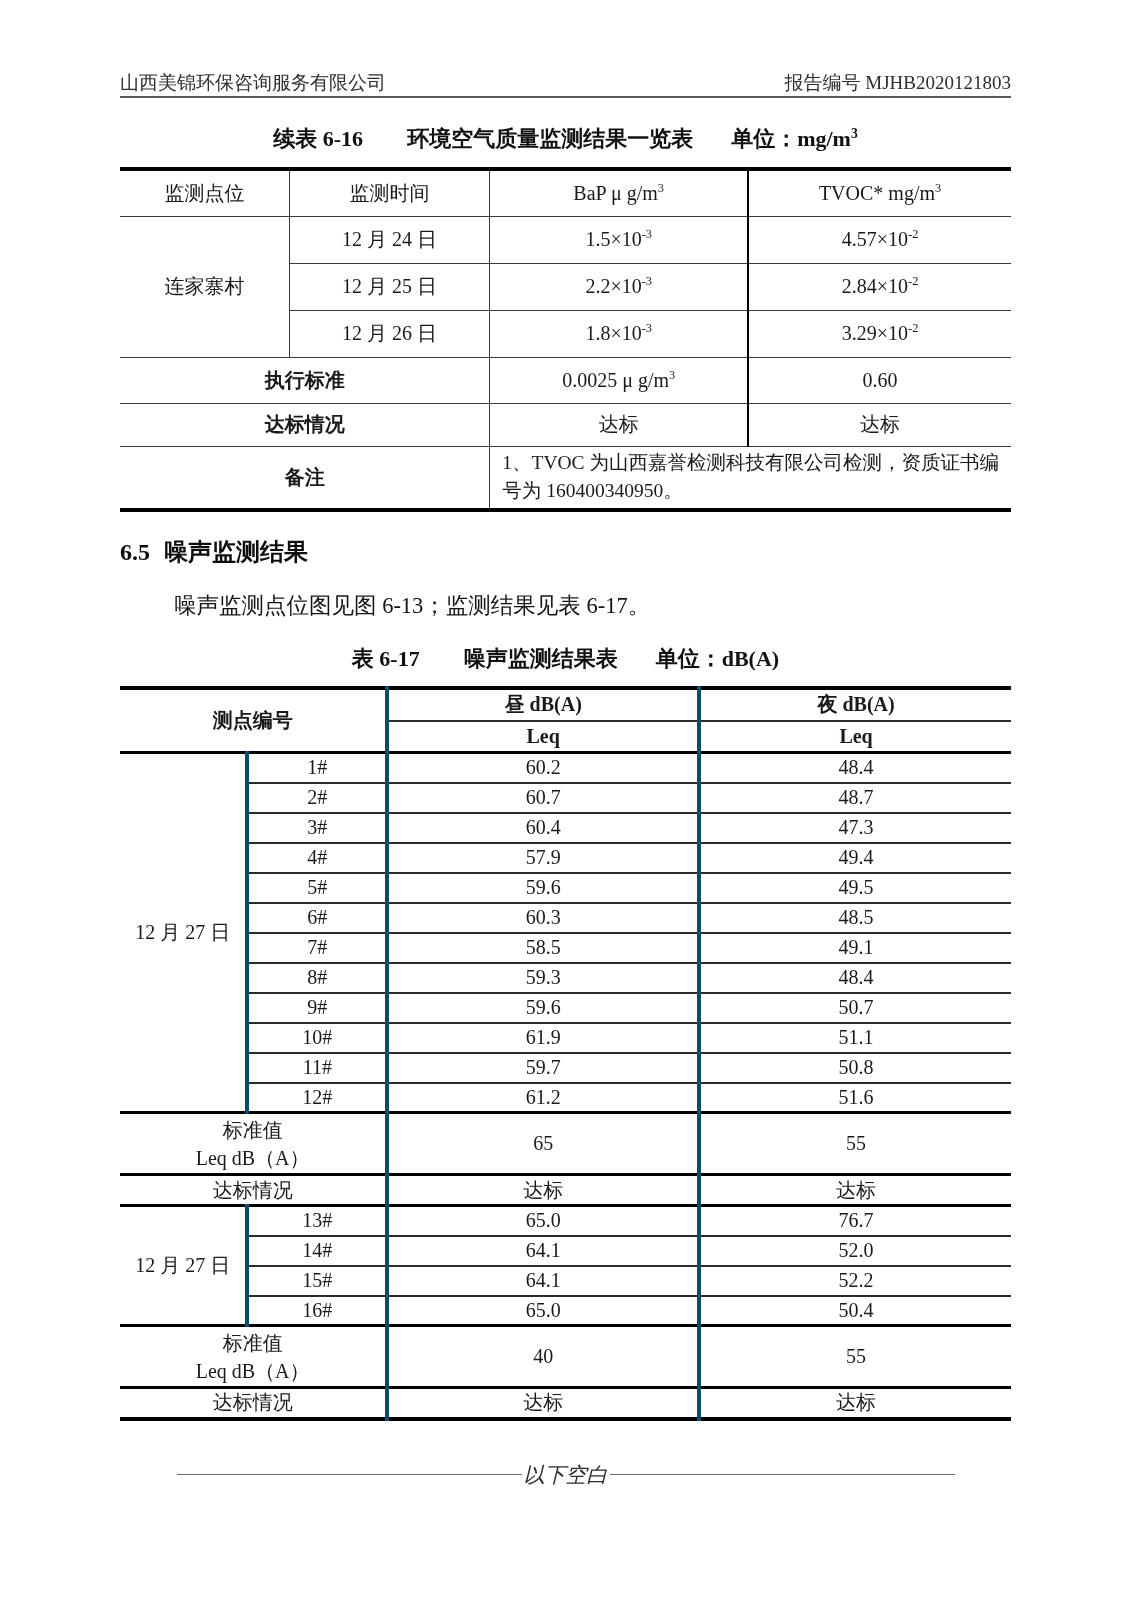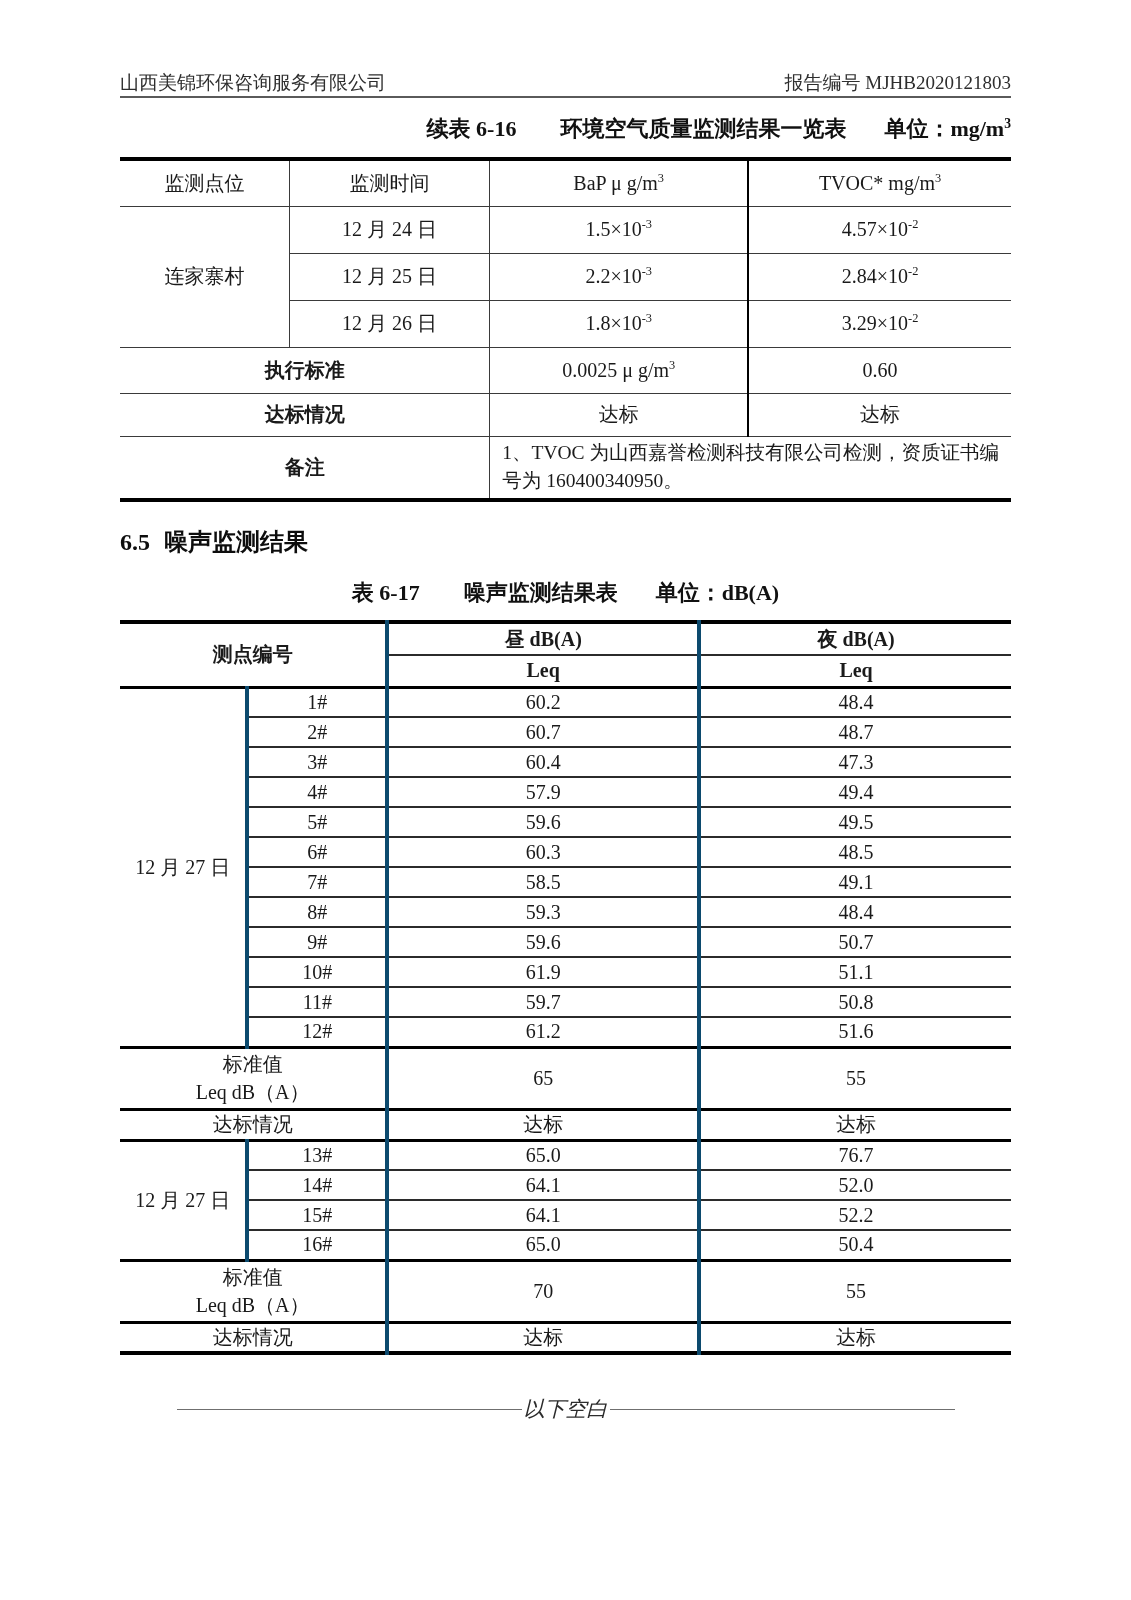--- a/index.html
+++ b/index.html
@@ -19,21 +19,21 @@
     border-bottom: 2px solid #5a5a5a;
   }
 
   
   .tbl-caption {
     display: flex; justify-content: center; align-items: baseline;
     font-weight: bold; font-size: 22px; color: #111;
   }
   .tbl-caption .gap-lg { margin-left: 44px; }
   .tbl-caption .gap-md { margin-left: 38px; }
-  .cap-air { margin-top: 16px; justify-content: flex-end; }
+  .cap-air { margin-top: 26px; }
   .cap-noise { margin-top: 20px; }
 
   sup { font-size: 0.62em; line-height: 0; }
 
   
   table { width: 100%; border-collapse: collapse; table-layout: fixed; }
   td, th { padding: 0 4px; text-align: center; vertical-align: middle; font-size: 20px; font-weight: normal; overflow: hidden; }
 
   
   #air-table { margin-top: 13px; border-top: 4px solid #000; border-bottom: 4px solid #000; }
@@ -136,20 +136,21 @@
         <td colspan="2" class="lbl bt">备注</td>
         <td colspan="2" class="vl bt remark">1、TVOC 为山西嘉誉检测科技有限公司检测，资质证书编号为 160400340950。</td>
       </tr>
     </tbody>
   </table>
 
   <div class="section-heading">
     <span class="num">6.5</span>
     <span>噪声监测结果</span>
   </div>
+  <p class="body-paragraph">噪声监测点位图见图 6-13；监测结果见表 6-17。</p>
 
   <div class="tbl-caption cap-noise">
     <span>表 6-17</span>
     <span class="gap-lg">噪声监测结果表</span>
     <span class="gap-md">单位：dB(A)</span>
   </div>
 
   <table id="noise-table">
     <colgroup>
         <col style="width:14.3%">
@@ -264,21 +265,21 @@
         <td class="vn bt1">16#</td>
         <td class="vn bt1">65.0</td>
         <td class="vn bt1">50.4</td>
       </tr>
 
       <tr class="r-std">
         <td colspan="2" class="bt2 two-line">
             <span>标准值</span>
             <span>Leq dB（A）</span>
           </td>
-        <td class="vn bt2">70</td>
+        <td class="vn bt2">40</td>
         <td class="vn bt2">55</td>
       </tr>
       <tr class="r-cmp">
         <td colspan="2" class="bt2">达标情况</td>
         <td class="vn bt2">达标</td>
         <td class="vn bt2">达标</td>
       </tr>
     </tbody>
   </table>
 

